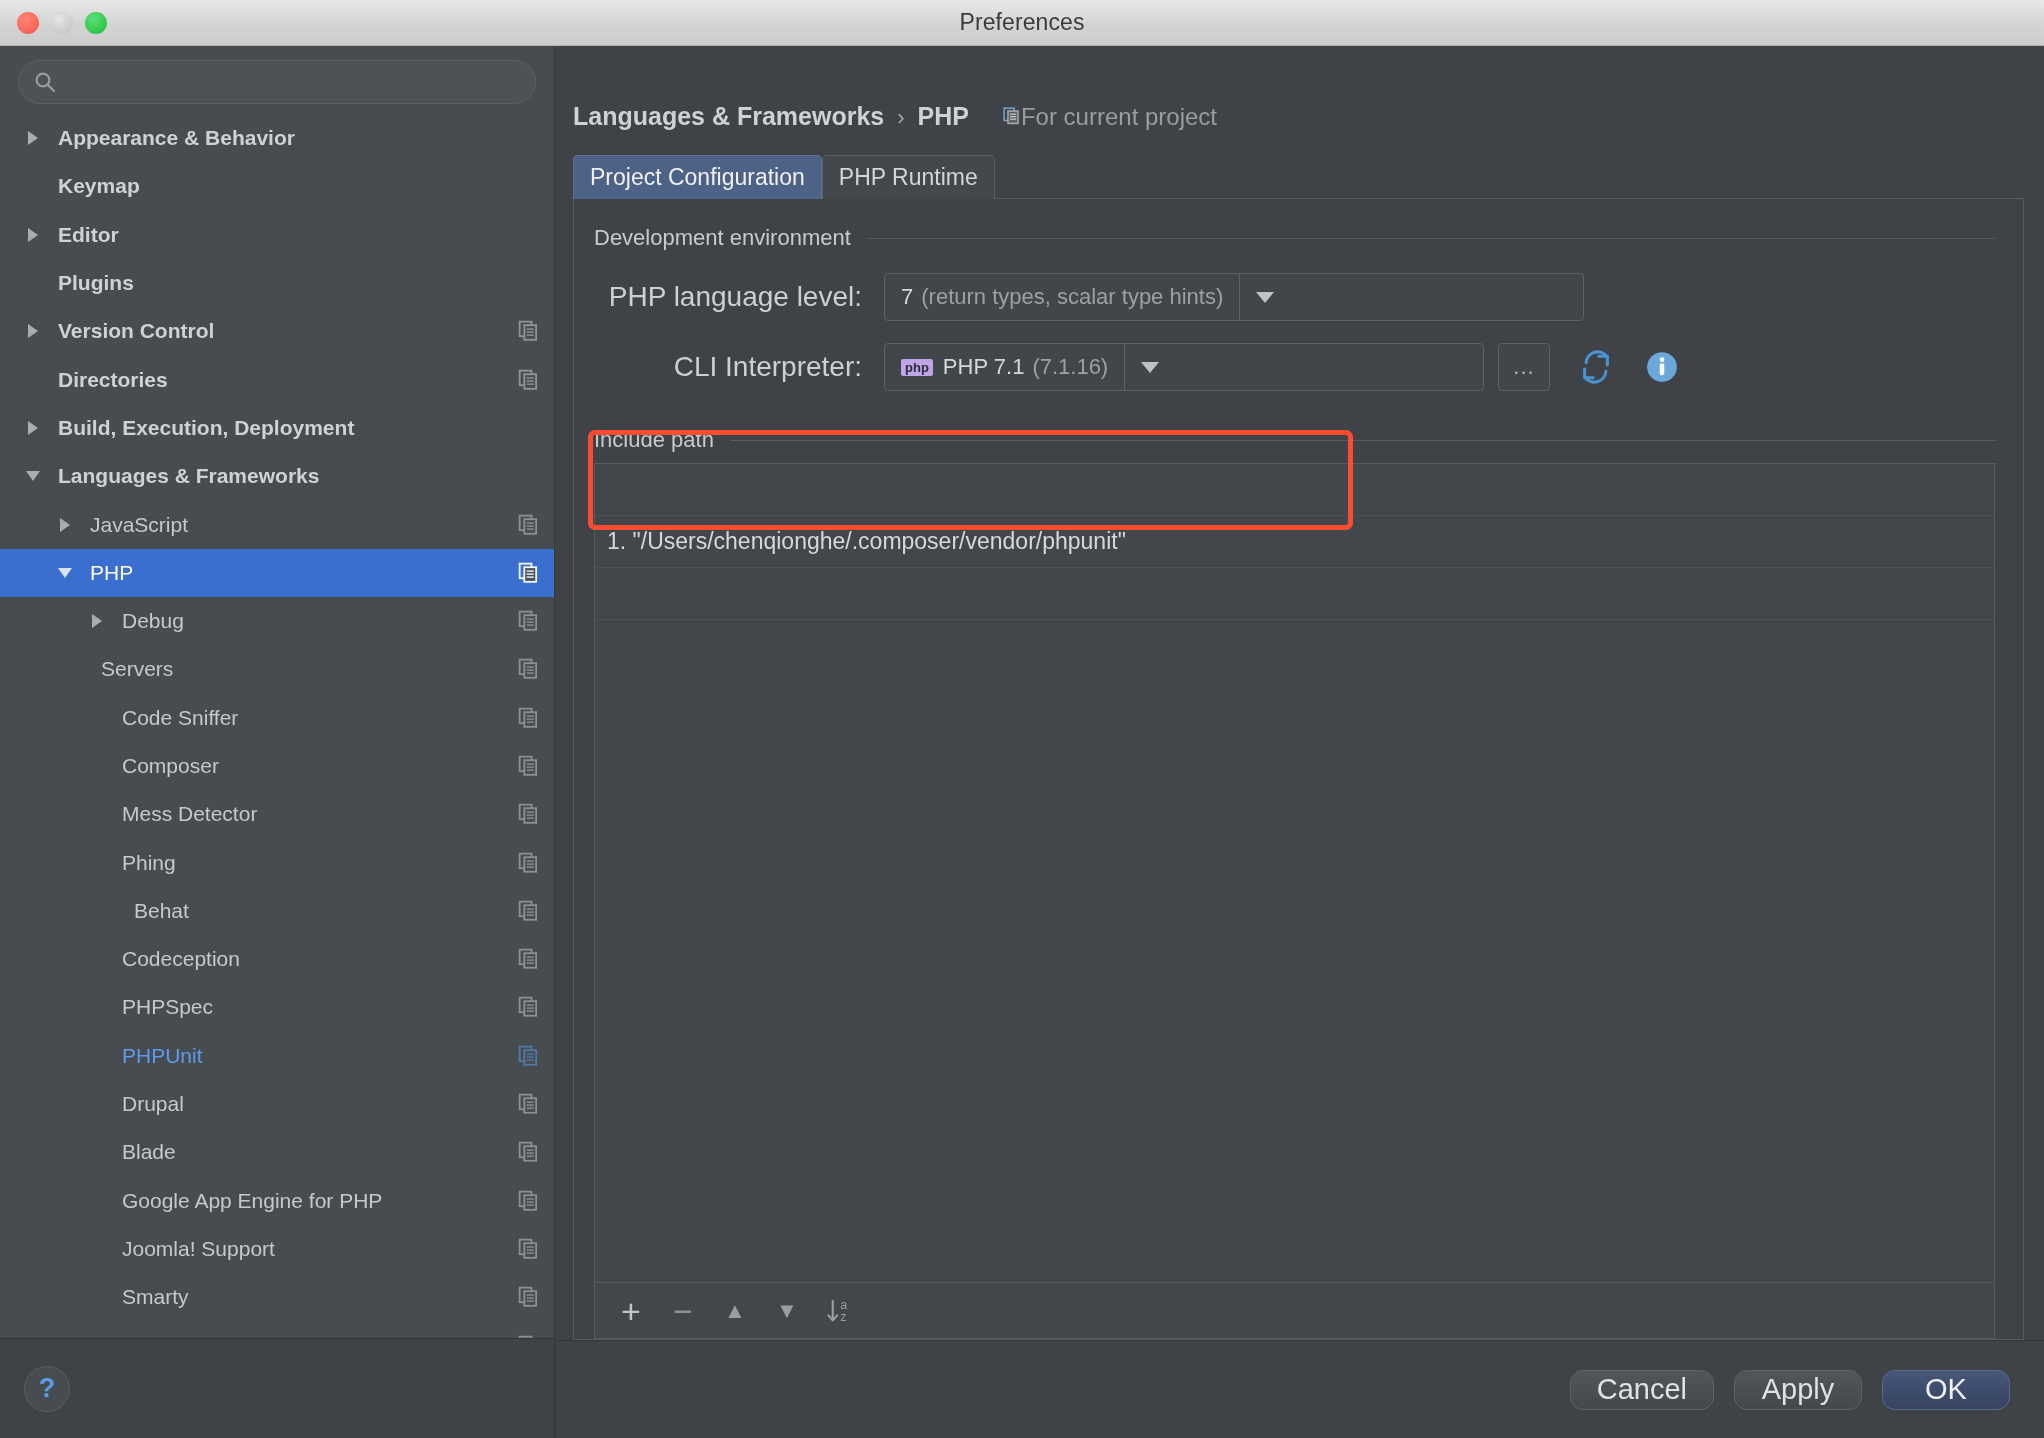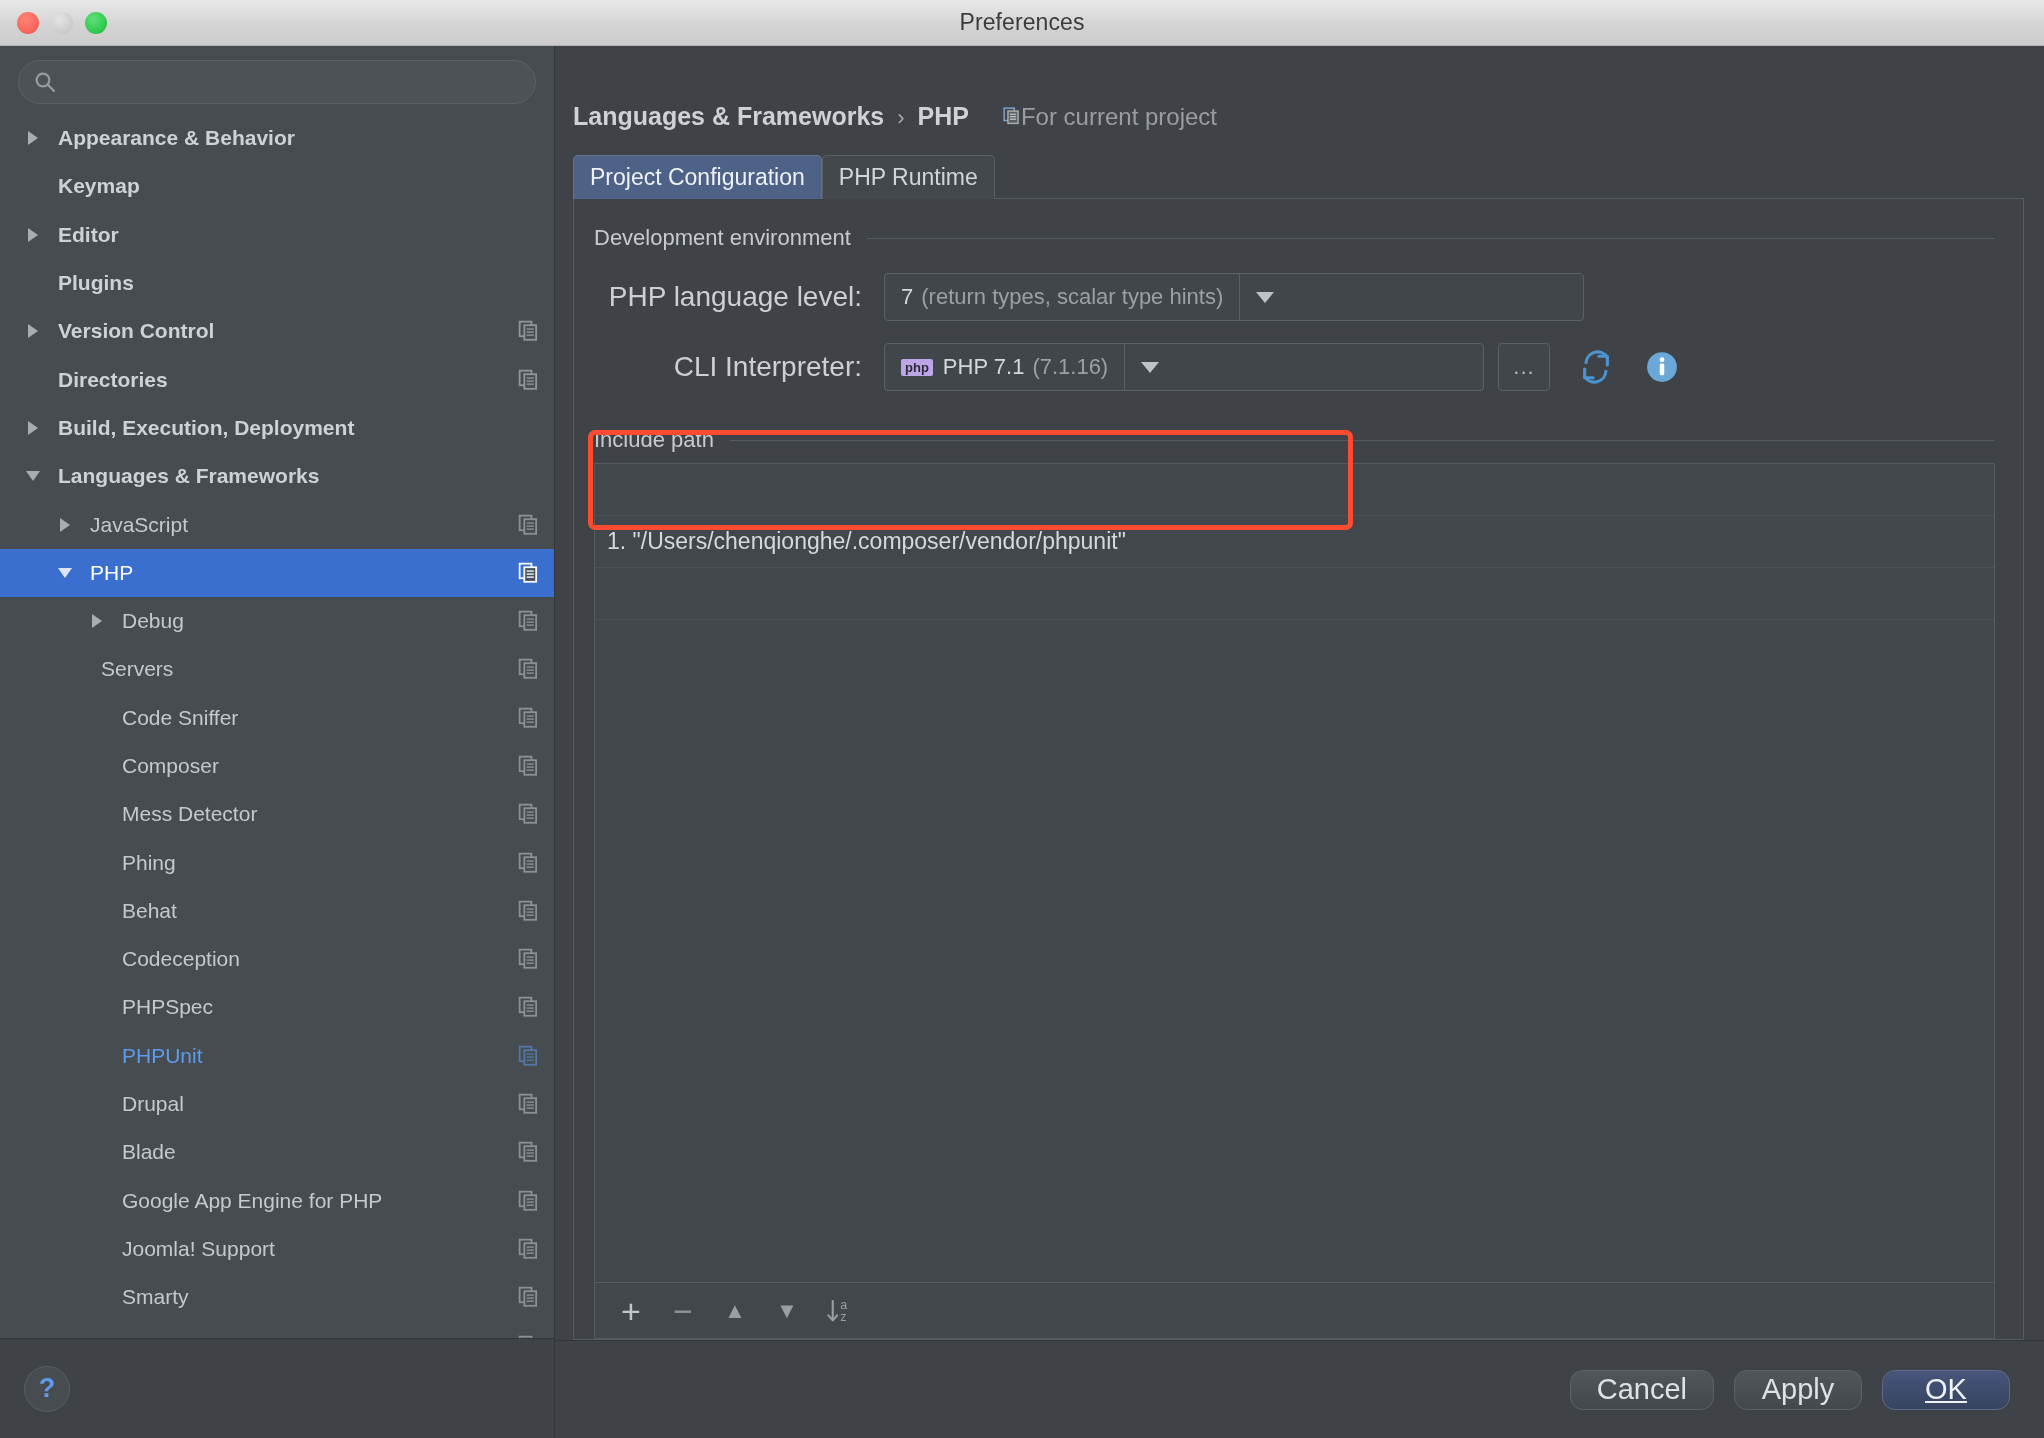--- a/index.html
+++ b/index.html
@@ -208,21 +208,21 @@
   }
   .btn {
     height: 40px; min-width: 128px; padding: 0 26px;
     border-radius: 13px; border: 1px solid #5d6266;
     background: linear-gradient(180deg,#51565a 0%, #4a4f53 50%, #43484c 100%);
     color: #dfe2e4; font-size: 29px;
     display: flex; align-items: center; justify-content: center;
   }
   .btn.primary {
     background: linear-gradient(180deg,#47567a 0%, #3e4c6d 50%, #374460 100%);
-    border-color: #5b6a8c; color: #eef1f5; text-decoration: underline;
+    border-color: #5b6a8c; color: #eef1f5;
   }
 </style>
 </head>
 <body>
 
 <div class="window">
 
   <div class="titlebar">
     <div class="traffic">
       <div class="light red"></div>
@@ -375,21 +375,21 @@
             <span class="arrow none"></span>
             <span class="tree-label" style="margin-left: 14px;">Phing</span>
             <span class="copy-icon"><svg viewBox="0 0 16 16" width="22" height="22">
                 <rect x="1.2" y="1.2" width="8.6" height="10.6" fill="none" stroke="currentColor" stroke-width="1.3"></rect>
                 <rect x="4.6" y="3.8" width="8.6" height="10.6" fill="#4a4f53" stroke="currentColor" stroke-width="1.3"></rect>
                 <line x1="6.3" y1="6.6" x2="11.5" y2="6.6" stroke="currentColor" stroke-width="1"></line>
                 <line x1="6.3" y1="8.8" x2="11.5" y2="8.8" stroke="currentColor" stroke-width="1"></line>
                 <line x1="6.3" y1="11" x2="11.5" y2="11" stroke="currentColor" stroke-width="1"></line>
               </svg></span>
           </div>
-          <div class="tree-item" style="padding-left: 86px;">
+          <div class="tree-item" style="padding-left: 86px; gap: 12px;">
             <span class="arrow none"></span>
             <span class="tree-label" style="margin-left: 14px;">Behat</span>
             <span class="copy-icon"><svg viewBox="0 0 16 16" width="22" height="22">
                 <rect x="1.2" y="1.2" width="8.6" height="10.6" fill="none" stroke="currentColor" stroke-width="1.3"></rect>
                 <rect x="4.6" y="3.8" width="8.6" height="10.6" fill="#4a4f53" stroke="currentColor" stroke-width="1.3"></rect>
                 <line x1="6.3" y1="6.6" x2="11.5" y2="6.6" stroke="currentColor" stroke-width="1"></line>
                 <line x1="6.3" y1="8.8" x2="11.5" y2="8.8" stroke="currentColor" stroke-width="1"></line>
                 <line x1="6.3" y1="11" x2="11.5" y2="11" stroke="currentColor" stroke-width="1"></line>
               </svg></span>
           </div>

